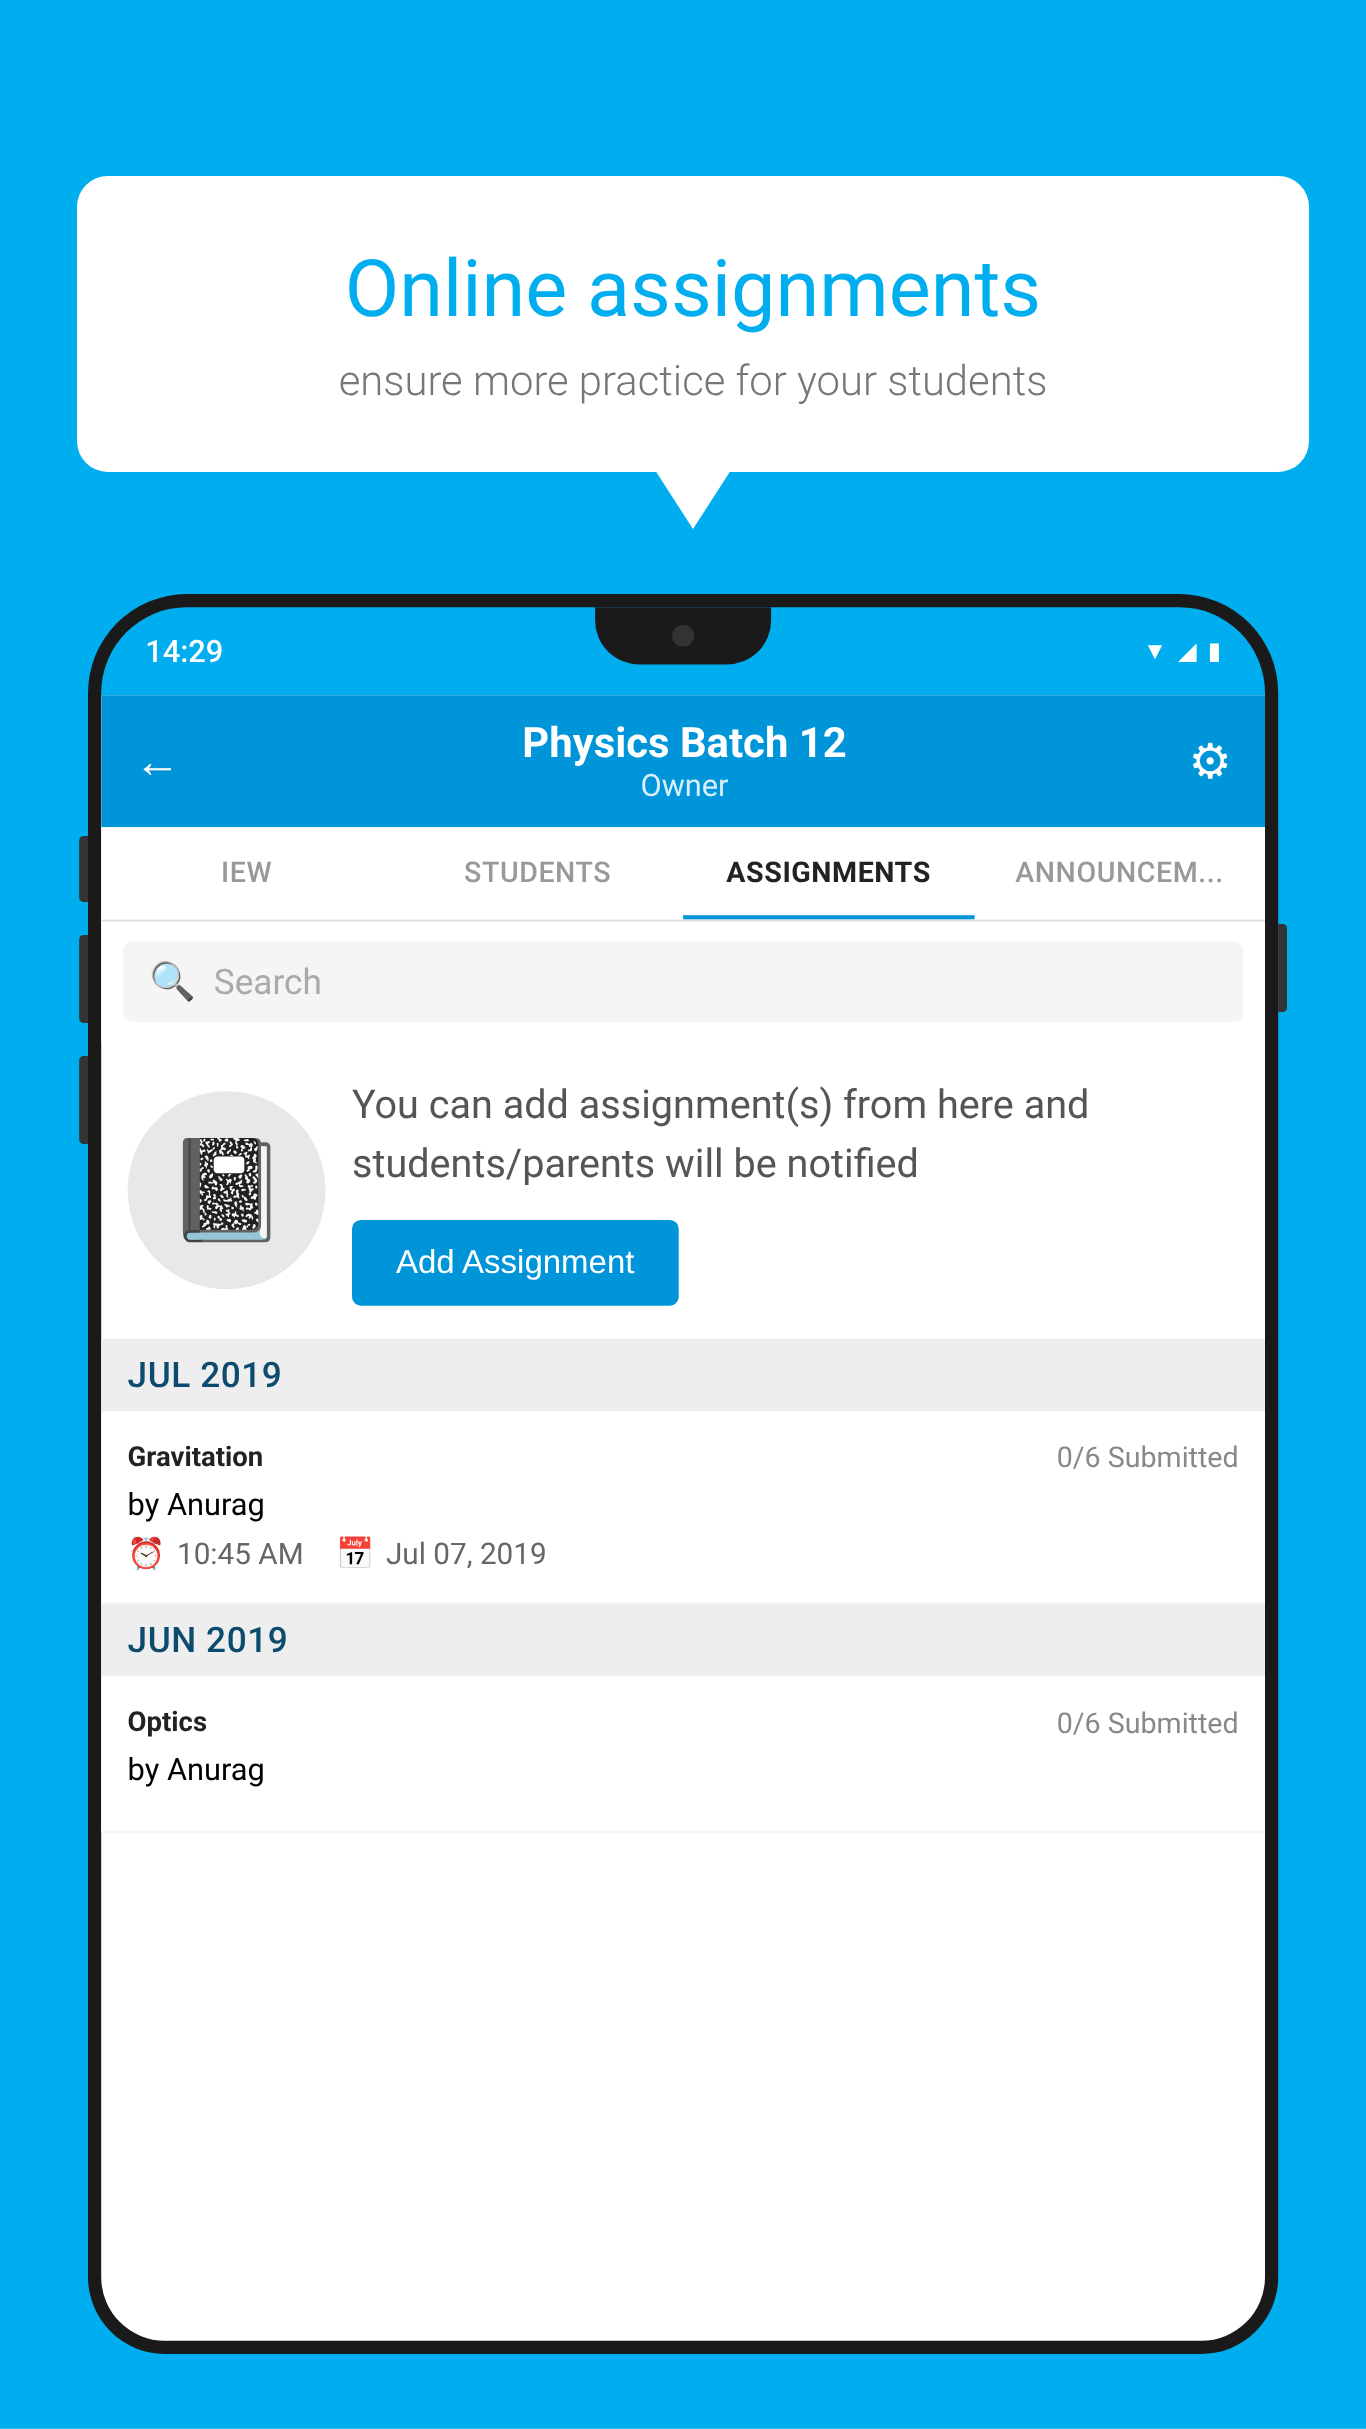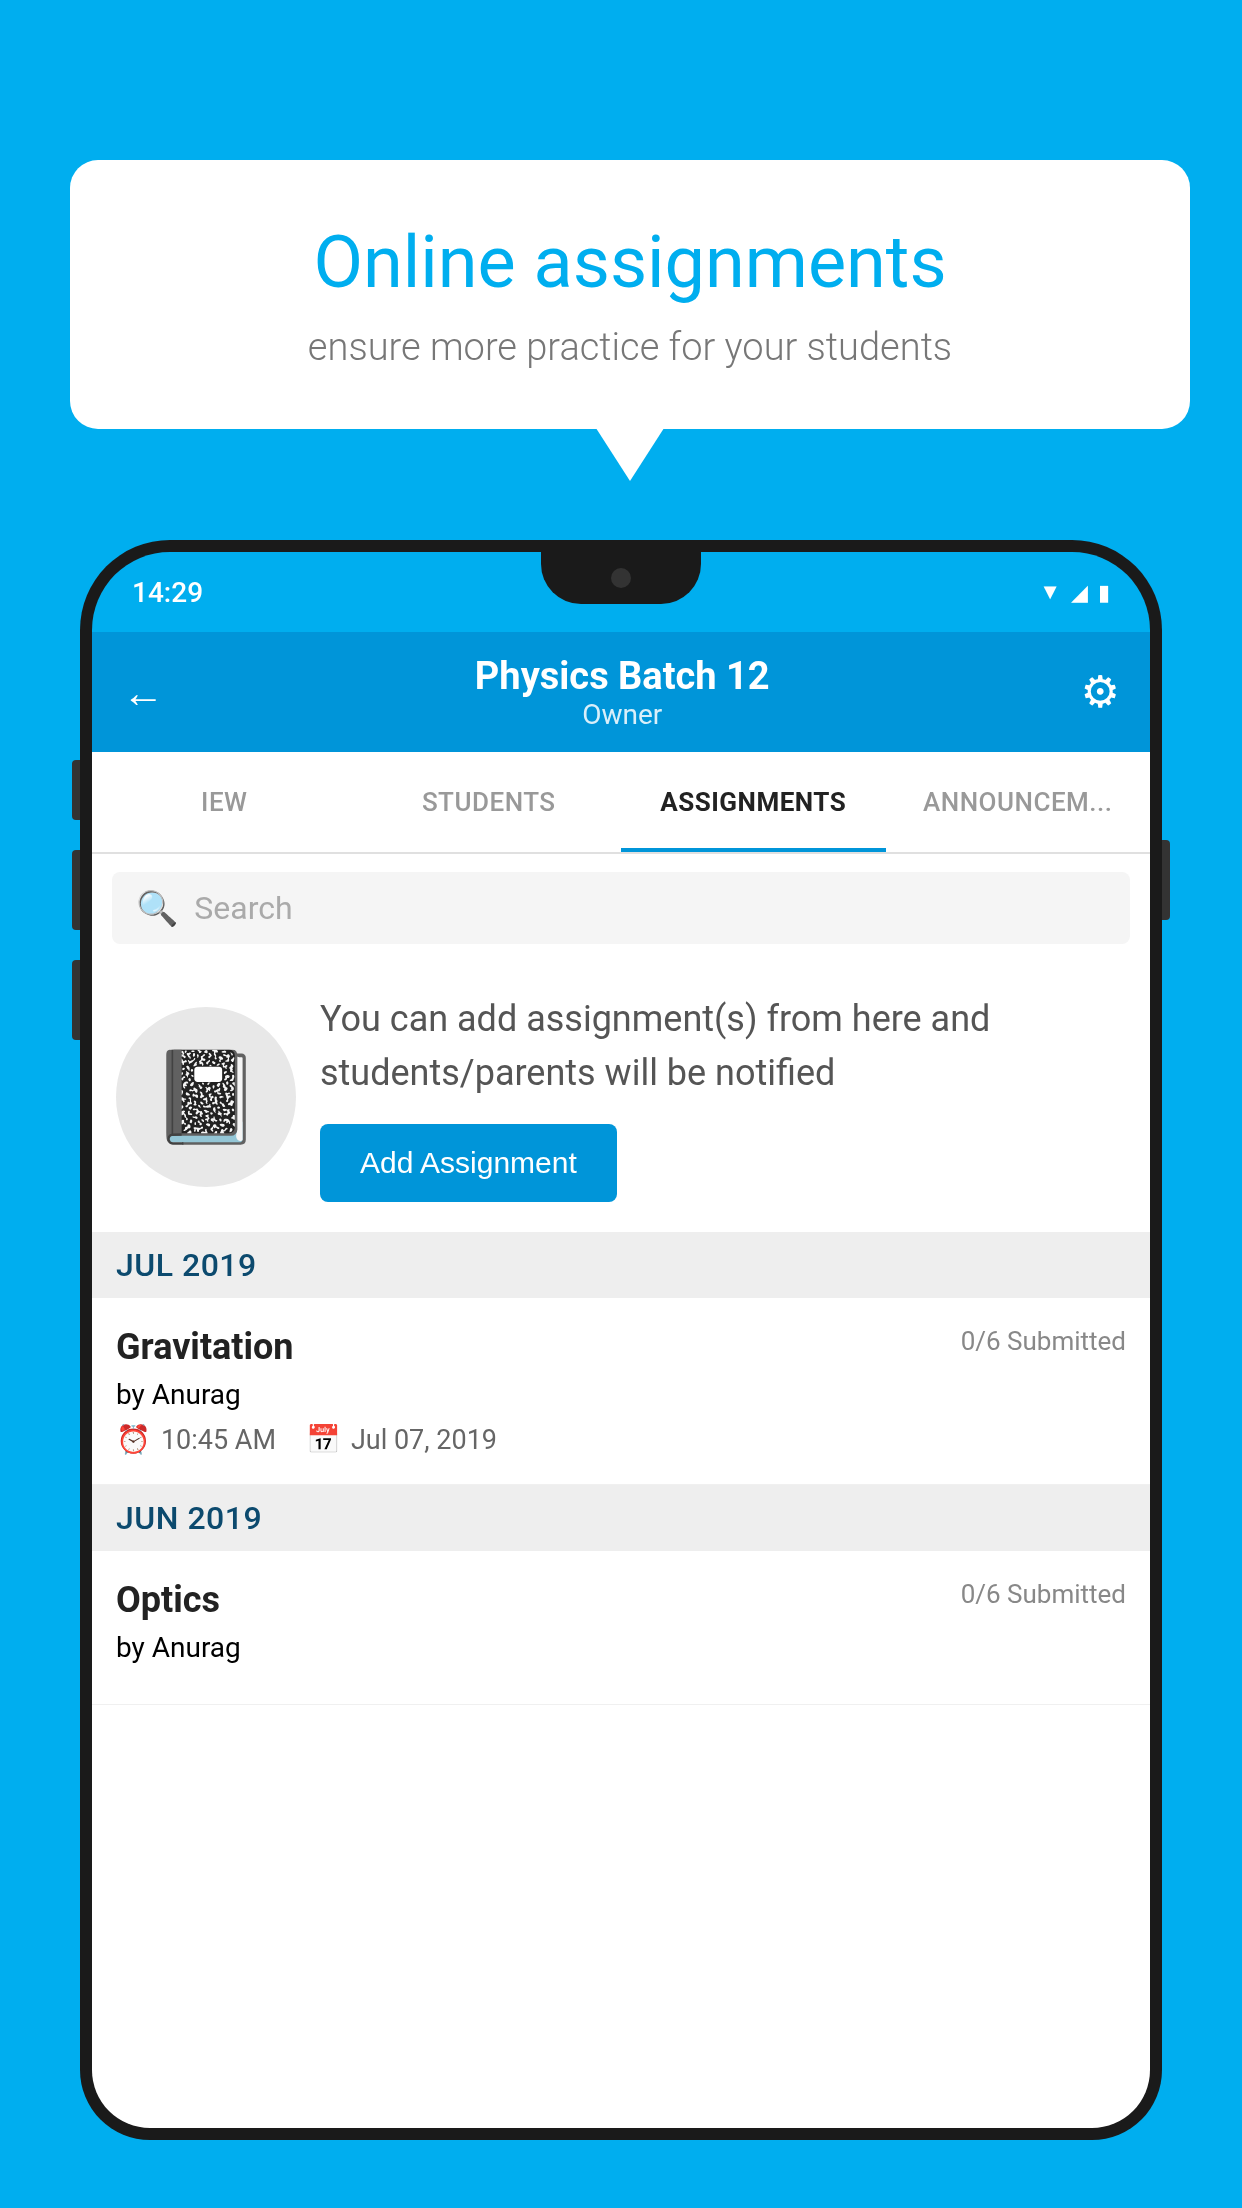--- a/index.html
+++ b/index.html
@@ -158,21 +158,21 @@
     .settings-icon {
       color: white;
       font-size: 44px;
     }
 
     
     .tabs-bar {
       display: flex;
       border-bottom: 2px solid #e0e0e0;
       background: white;
-      height: 102px;
+      height: 86px;
       overflow: hidden;
     }
     .tab-item {
       flex: 1;
       display: flex;
       align-items: center;
       justify-content: center;
       font-size: 26px;
       color: #999;
       font-weight: 500;
@@ -271,21 +271,21 @@
       padding: 28px 24px;
       border-bottom: 1px solid #f0f0f0;
     }
     .assignment-top-row {
       display: flex;
       justify-content: space-between;
       align-items: flex-start;
       margin-bottom: 10px;
     }
     .assignment-title {
-      font-size: 36px;
+      font-size: 25px;
       font-weight: 700;
       color: #222;
     }
     .assignment-submitted {
       font-size: 26px;
       color: #888;
     }
     .assignment-by {
       font-size: 28px;
       color: #000000;

